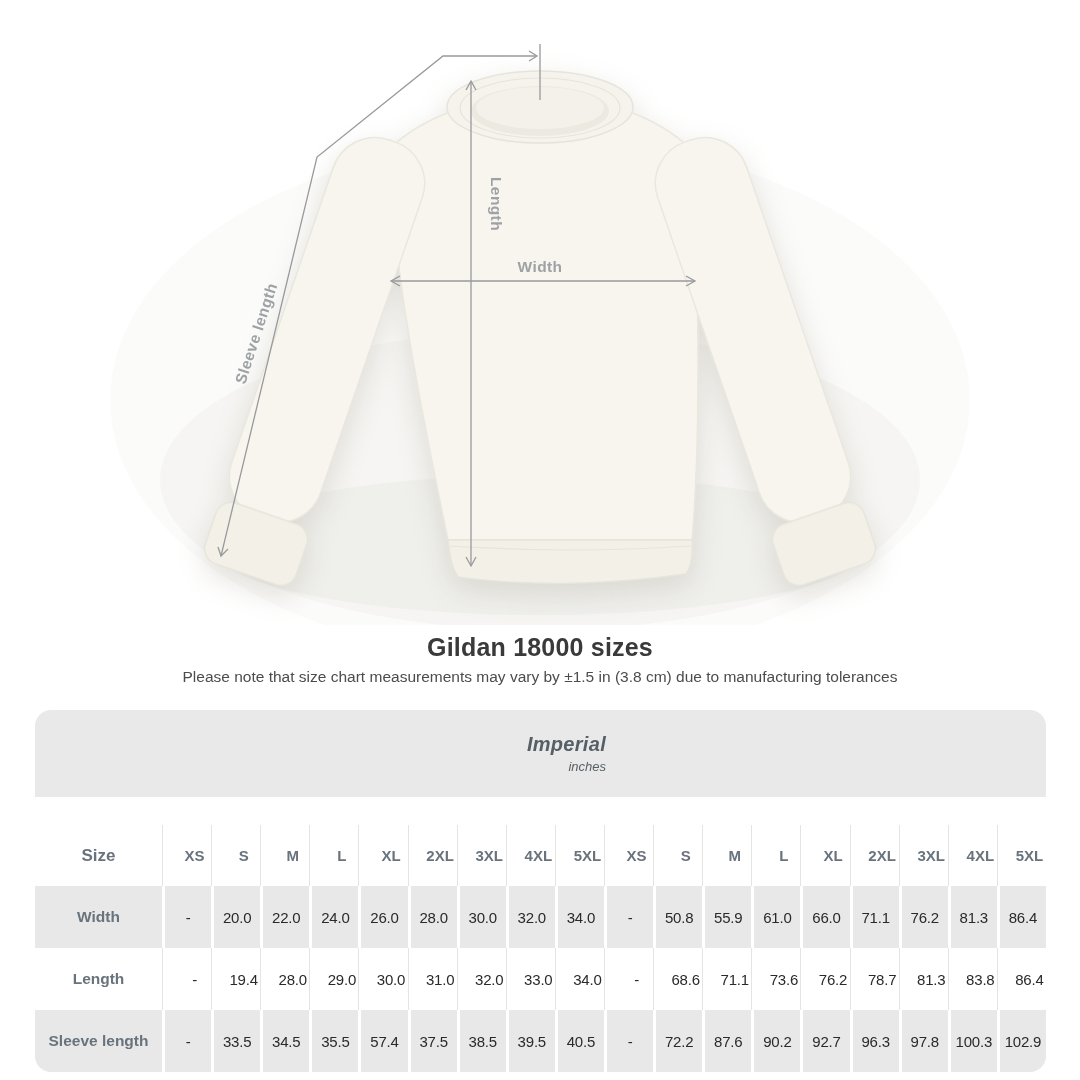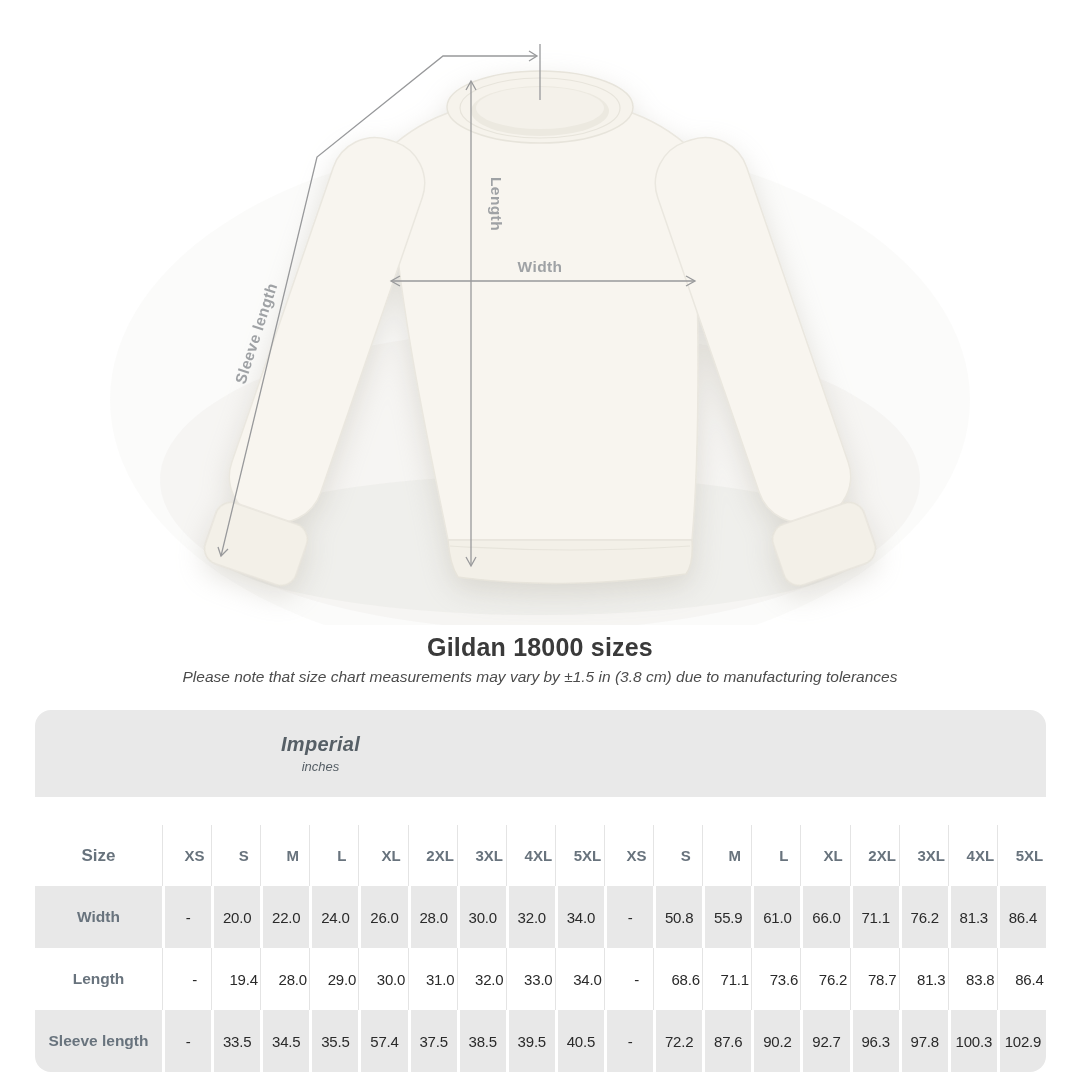--- a/index.html
+++ b/index.html
@@ -16,29 +16,29 @@
     font-family:"Liberation Sans","DejaVu Sans",sans-serif;
     font-weight:bold;font-size:15.5px;fill:#9fa2a5;letter-spacing:.4px;
   }
   
   .title{
     position:absolute;top:633px;left:0;width:1080px;text-align:center;
     font-size:25px;font-weight:bold;color:#3a3a3a;letter-spacing:.2px;
   }
   .subtitle{
     position:absolute;top:668px;left:0;width:1080px;text-align:center;
-    font-size:15.5px;font-style:italic;color:#4c4c4c;
+    font-size:15.5px;color:#4c4c4c;
   }
   
   .table{position:absolute;top:710px;left:35px;width:1011px;}
   .band{
     display:grid;grid-template-columns:571px 440px;height:87px;
     background:#e9e9e9;border-radius:16px 16px 0 0;
   }
-  .band-cell{display:flex;flex-direction:column;align-items:center;justify-content:center;gap:3px;}
+  .band-cell{display:flex;flex-direction:column;align-items:flex-end;justify-content:center;gap:3px;}
   .band-name{font-size:20px;font-weight:bold;font-style:italic;color:#565f66;letter-spacing:.3px;}
   .band-unit{font-size:13px;font-style:italic;color:#565f66;}
   .trow{display:grid;grid-template-columns:127px repeat(18,1fr);}
   .row-head{height:61px;background:#ffffff;margin-top:28px;}
   .row-white{height:62px;background:#ffffff;}
   .row-gray{height:62px;background:#e8e8e8;}
   .trow:last-child{border-radius:0 0 16px 16px;}
   .cell{display:flex;align-items:center;justify-content:center;min-width:0;}
   .row-head .cell + .cell,
   .row-white .cell + .cell{border-left:1.5px solid #e4e4e4;padding-left:15px;}

